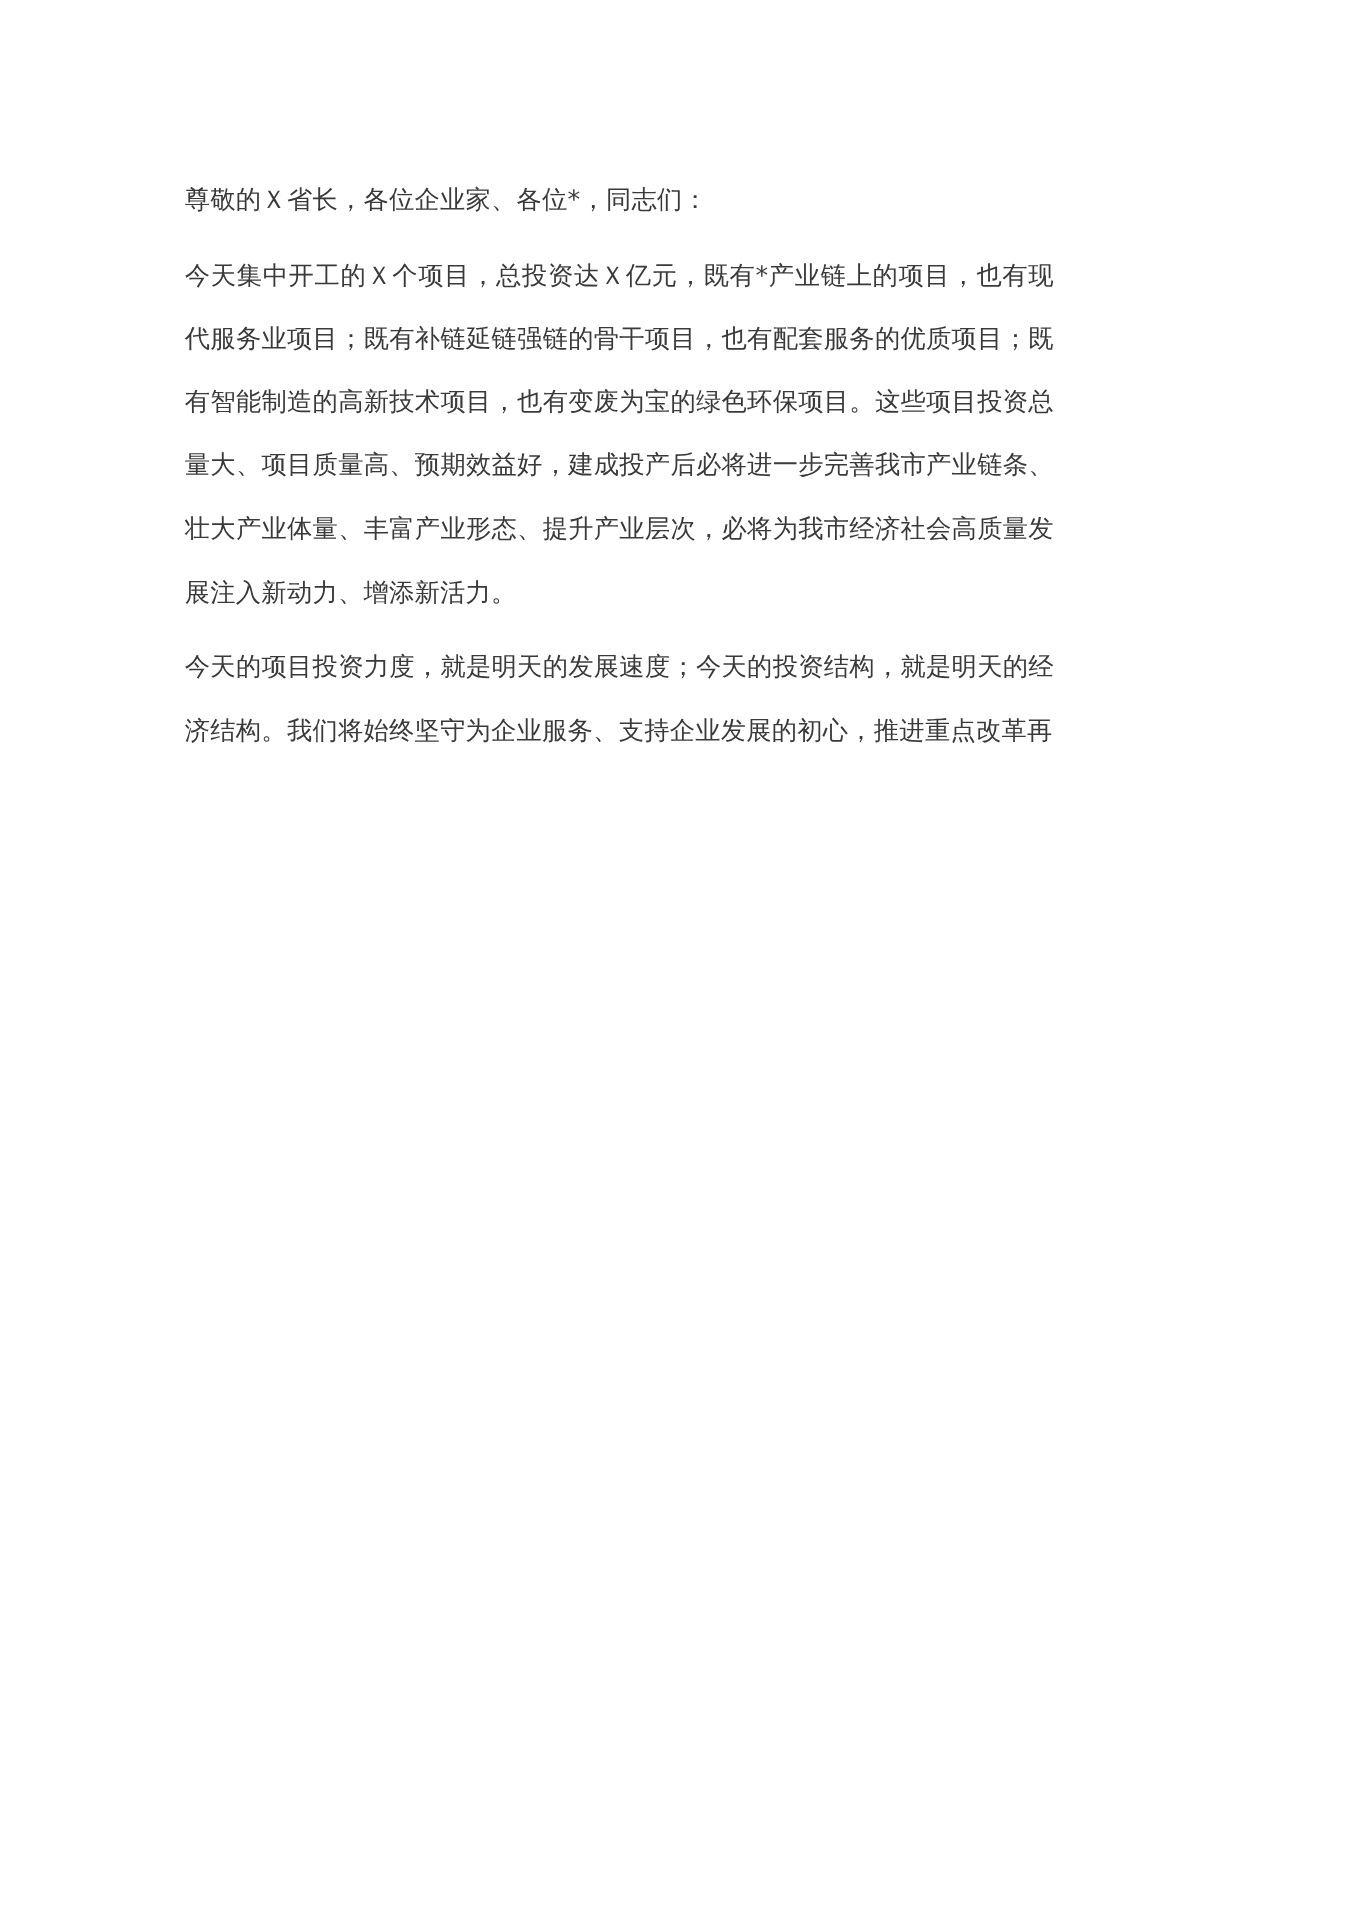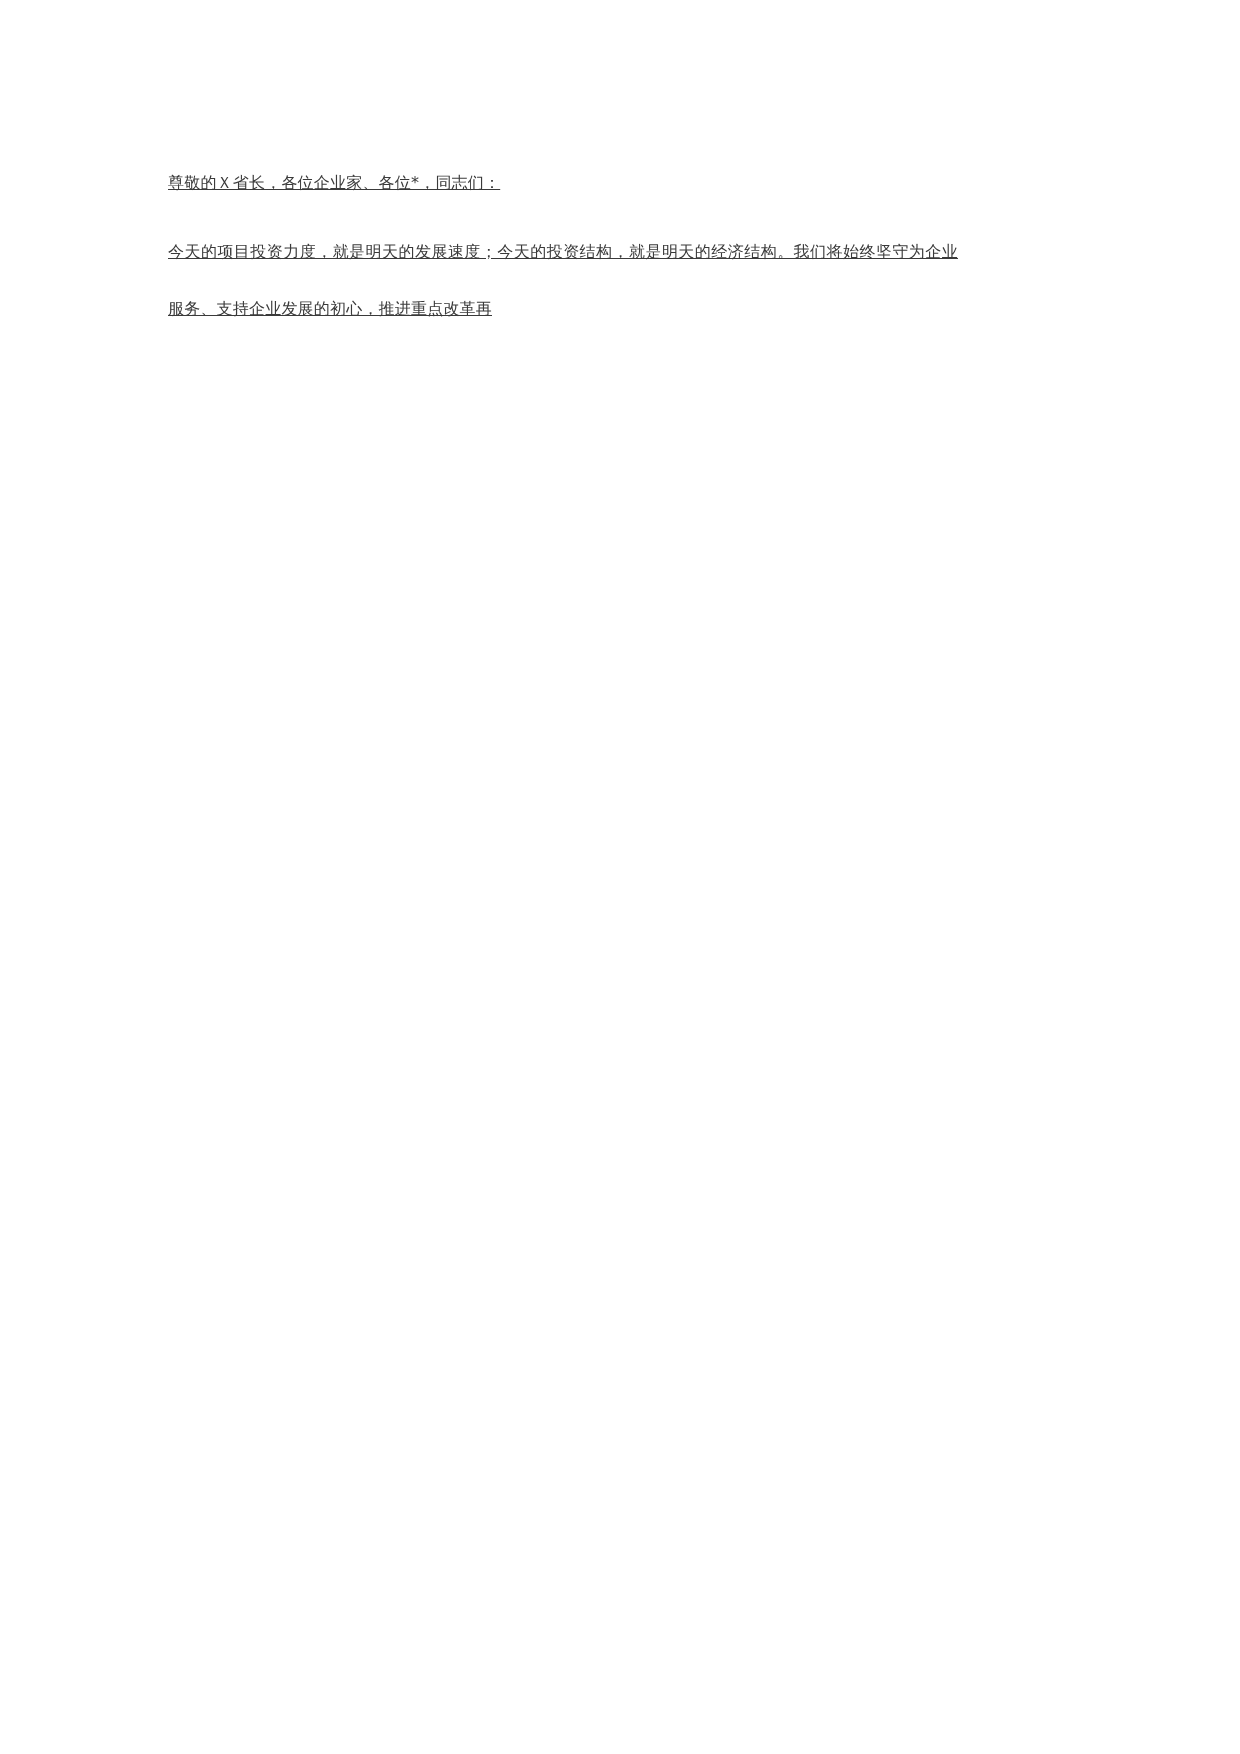--- a/index.html
+++ b/index.html
@@ -16,28 +16,28 @@
       color: #3a3a3a;
     }
     .page {
       position: absolute;
       left: 168px;
       top: 154px;
       width: 790px;
     }
     .para {
       margin: 0 0 11px 0;
-      font-size: 16px;
+      font-size: 23px;
       line-height: 57.6px;
       letter-spacing: 0.2px;
       text-align: justify;
       word-break: break-all;
-      text-decoration: underline;
     }
     .para.single { margin-bottom: 11px; }
   </style>
 </head>
 <body>
 
 <div class="page">
   <p class="para single">尊敬的Ｘ省长，各位企业家、各位*，同志们：</p>
+  <p class="para">今天集中开工的Ｘ个项目，总投资达Ｘ亿元，既有*产业链上的项目，也有现代服务业项目；既有补链延链强链的骨干项目，也有配套服务的优质项目；既有智能制造的高新技术项目，也有变废为宝的绿色环保项目。这些项目投资总量大、项目质量高、预期效益好，建成投产后必将进一步完善我市产业链条、壮大产业体量、丰富产业形态、提升产业层次，必将为我市经济社会高质量发展注入新动力、增添新活力。</p>
   <p class="para">今天的项目投资力度，就是明天的发展速度；今天的投资结构，就是明天的经济结构。我们将始终坚守为企业服务、支持企业发展的初心，推进重点改革再</p>
 </div>
 
 </body></html>

